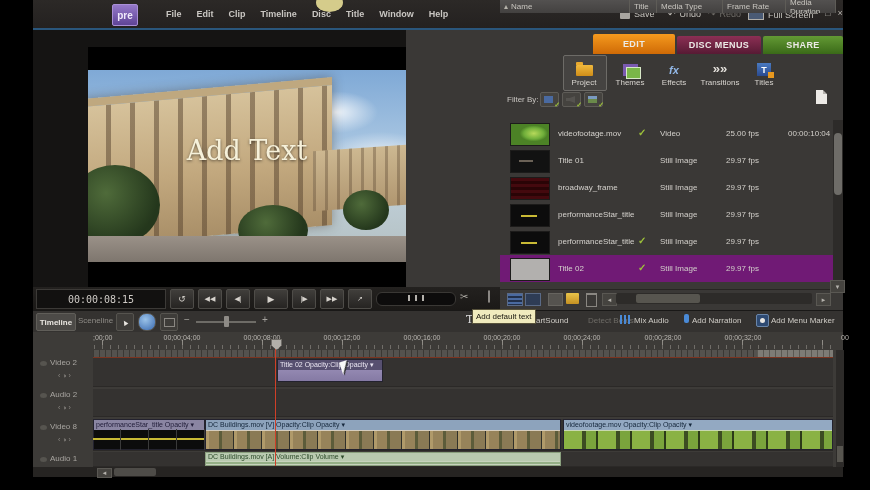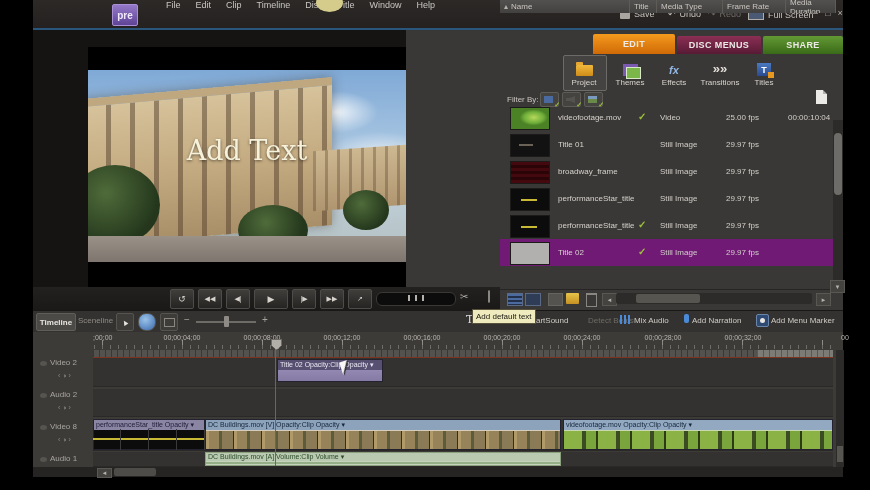--- a/index.html
+++ b/index.html
@@ -7,21 +7,21 @@
          font-family:"Liberation Sans",sans-serif;color:#d2cfca;}
   .ab{position:absolute;}
   .txt{white-space:nowrap;}
   
   #menubar{left:33px;top:0;width:810px;height:28px;background:linear-gradient(#2c2927,#242120);}
   #menublue{left:33px;top:28px;width:810px;height:2px;background:#2a567c;}
   #logo{left:112px;top:4px;width:24px;height:20px;background:linear-gradient(#9579c8,#5f4496);
         border:1px solid #a98fd6;border-radius:2px;font-size:10px;font-weight:bold;color:#efe9fa;
         display:flex;align-items:center;justify-content:center;}
   .menuitem{font-size:9px;color:#c9c6c2;}
-  #menuitems{left:166px;top:0;height:28px;display:flex;gap:15px;align-items:flex-start;}
+  #menuitems{left:166px;top:0;height:28px;display:flex;gap:15px;align-items:center;font-weight:bold;}
   .topbtn{display:flex;gap:4px;align-items:center;font-size:9px;color:#c5c2bd;}
   .dim{color:#6e6b67;}
   .floppy{width:10px;height:10px;background:#a9a6a1;border-radius:1px;position:relative;}
   .floppy:before{content:"";position:absolute;left:2px;top:0;width:6px;height:4px;background:#3a3836;}
   .fsicon{width:14px;height:9px;border:1px solid #b0ada8;background:#4a5a74;}
   .winbtn{font-size:9px;color:#b5b2ad;margin-left:7px;}
   #halo{left:316px;top:-7px;width:27px;height:19px;background:#d5cc8b;border-radius:50%;}
   
   #monitor{left:33px;top:30px;width:467px;height:257px;background:#151413;}
   #monright{left:406px;top:30px;width:94px;height:257px;background:#3a3836;}
@@ -217,20 +217,21 @@
     <div id="building"></div>
     <div id="building2"></div>
     <div class="tree" style="left:-18px;top:95px;width:90px;height:80px;"></div>
     <div class="tree" style="left:150px;top:135px;width:70px;height:50px;"></div>
     <div class="tree" style="left:255px;top:120px;width:46px;height:40px;"></div>
     <div id="ground"></div>
   </div>
   <div class="ab txt" id="addtext">Add Text</div>
 
   <div class="ab" id="playerbar"></div>
+  <div class="ab" id="timecode">00:00:08:15</div>
   <div class="pbtn" style="left:170px;">
       <span style="font-size:9px;">↺</span>
     </div>
   <div class="pbtn" style="left:198px;">
       <span>◀◀</span>
     </div>
   <div class="pbtn" style="left:226px;">
       <span>◀|</span>
     </div>
   <div class="pbtn" style="left:254px;width:32px;">
@@ -313,21 +314,21 @@
   <div class="hcell" style="left:657px;width:66px;">
       <span>Media Type</span>
     </div>
   <div class="hcell" style="left:723px;width:63px;">
       <span>Frame Rate</span>
     </div>
   <div class="hcell" style="left:786px;width:50px;">
       <span>Media Duration</span>
     </div>
 
-  <div class="ab" style="left:500px;top:104px;width:336px;height:163px;">
+  <div class="ab" style="left:500px;top:120px;width:336px;height:163px;">
     <div class="prow" style="top:0;">
       <span class="thumb t-green"></span>
       <span class="name txt">videofootage.mov</span>
       <span class="check">✓</span>
       <span class="type txt">Video</span>
       <span class="fps txt">25.00 fps</span>
       <span class="dur txt">00:00:10:04</span>
     </div>
     <div class="prow" style="top:27px;">
       <span class="thumb t-title"></span>

